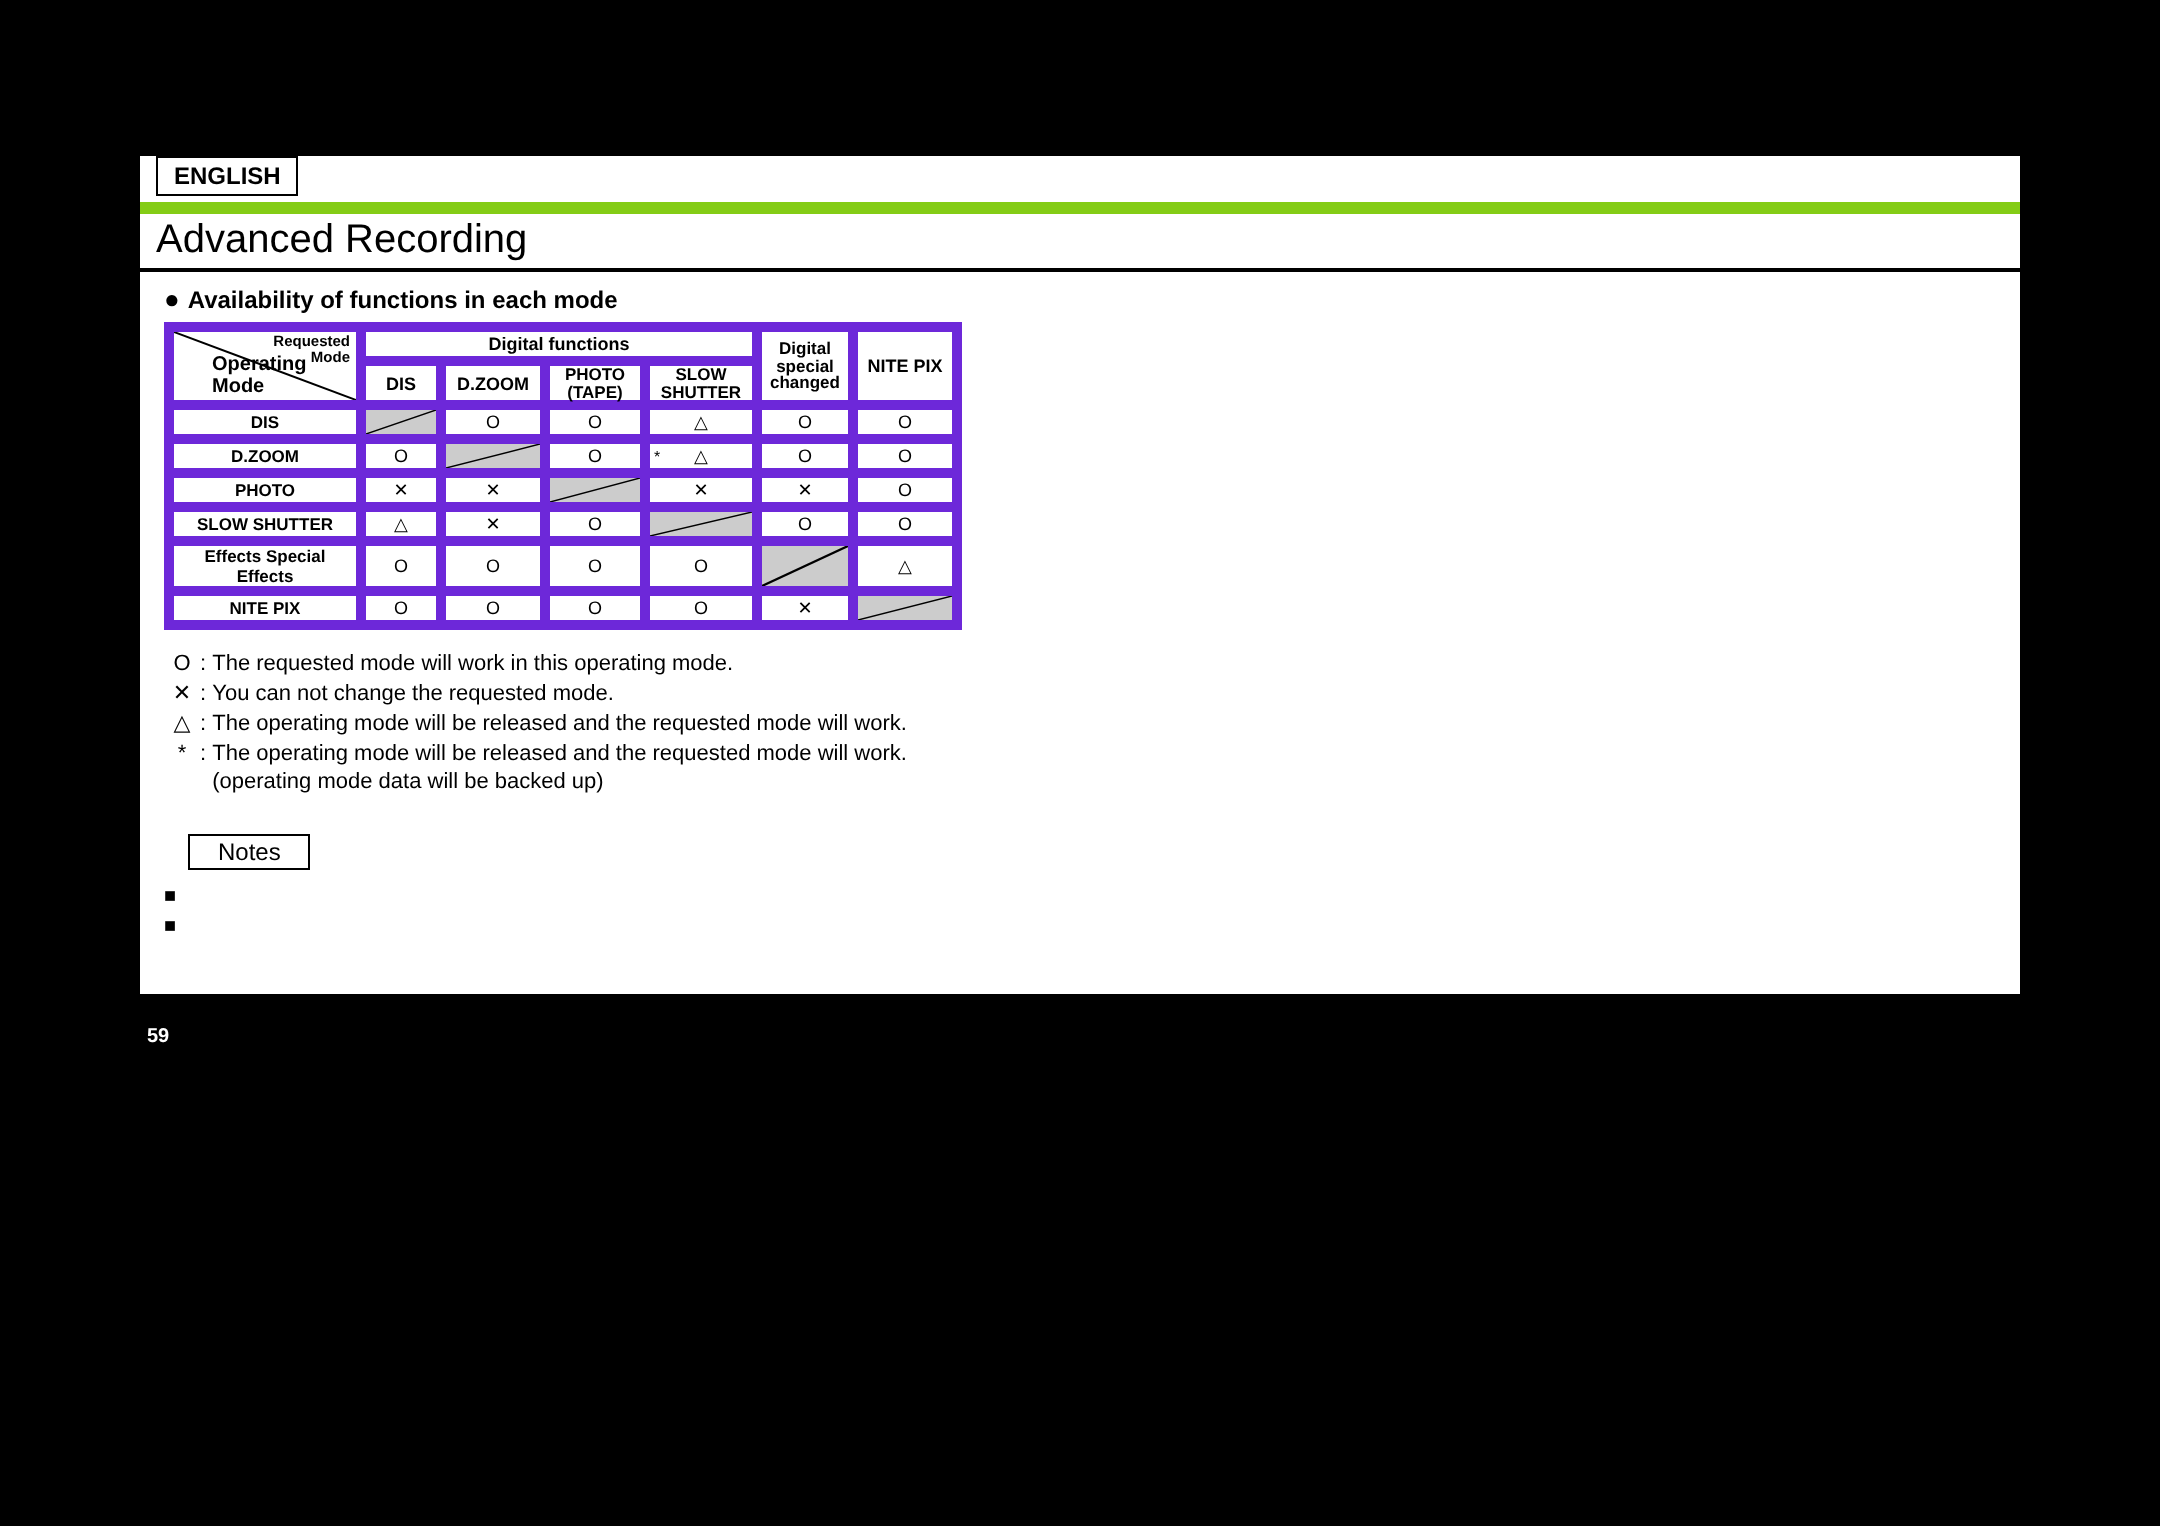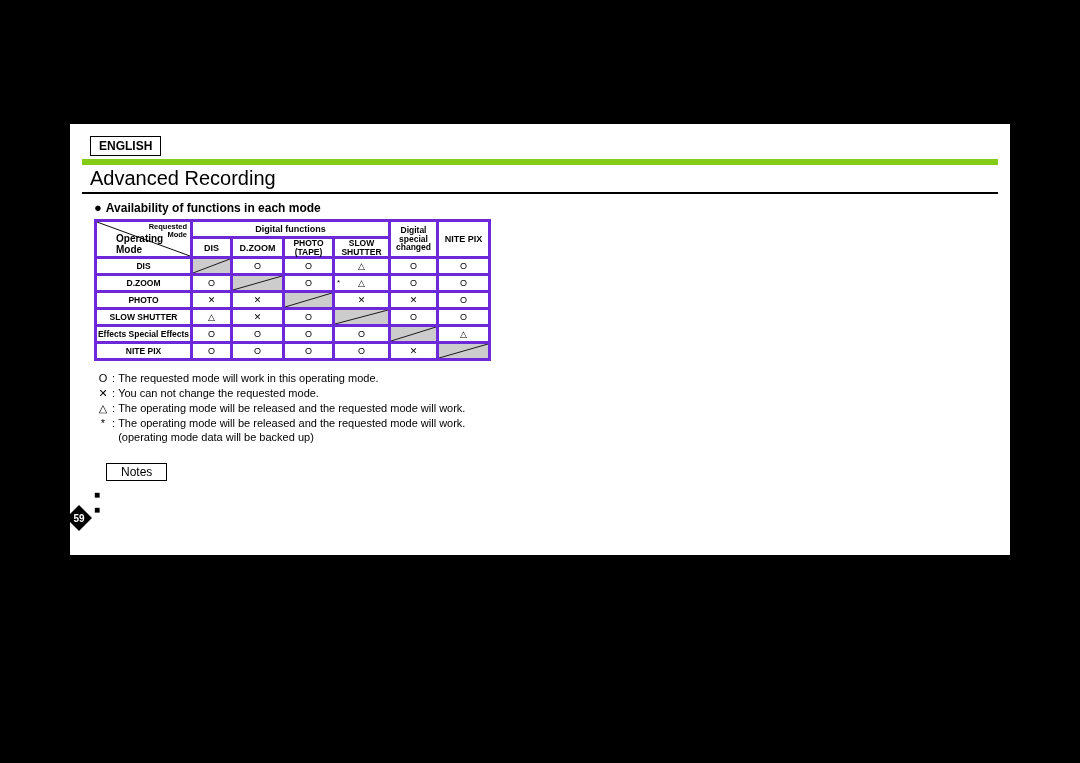--- a/index.html
+++ b/index.html
@@ -11,22 +11,21 @@
     font-family: Arial, Helvetica, sans-serif;
     color: #000;
     position: relative;
   }
   .page {
     position: absolute;
     left: 70px;
     top: 78px;
     width: 940px;
     background: #fff;
-    padding: 12px;
-    margin-top: 46px;
+    padding: 0;
   }
   .lang-tag {
     display: inline-block;
     border: 1px solid #000;
     font-weight: bold;
     font-size: 12px;
     padding: 2px 8px;
     margin-left: 8px;
     margin-bottom: 3px;
   }
@@ -44,21 +43,21 @@
   }
   .subhead .bullet { font-size: 13px; margin-right: 4px; }
   table.func {
     border-collapse: collapse;
     margin-left: 12px;
     font-size: 9px;
     border-top: 2px solid #000;
     border-bottom: 2px solid #000;
   }
   table.func th, table.func td {
-    border: 3px solid #6d28d9;
+    border: 5px solid #6d28d9;
     text-align: center;
     vertical-align: middle;
     padding: 0;
     height: 17px;
   }
   table.func th { font-weight: bold; }
   .diag-cell {
     position: relative;
     width: 96px;
     background: #fff;

